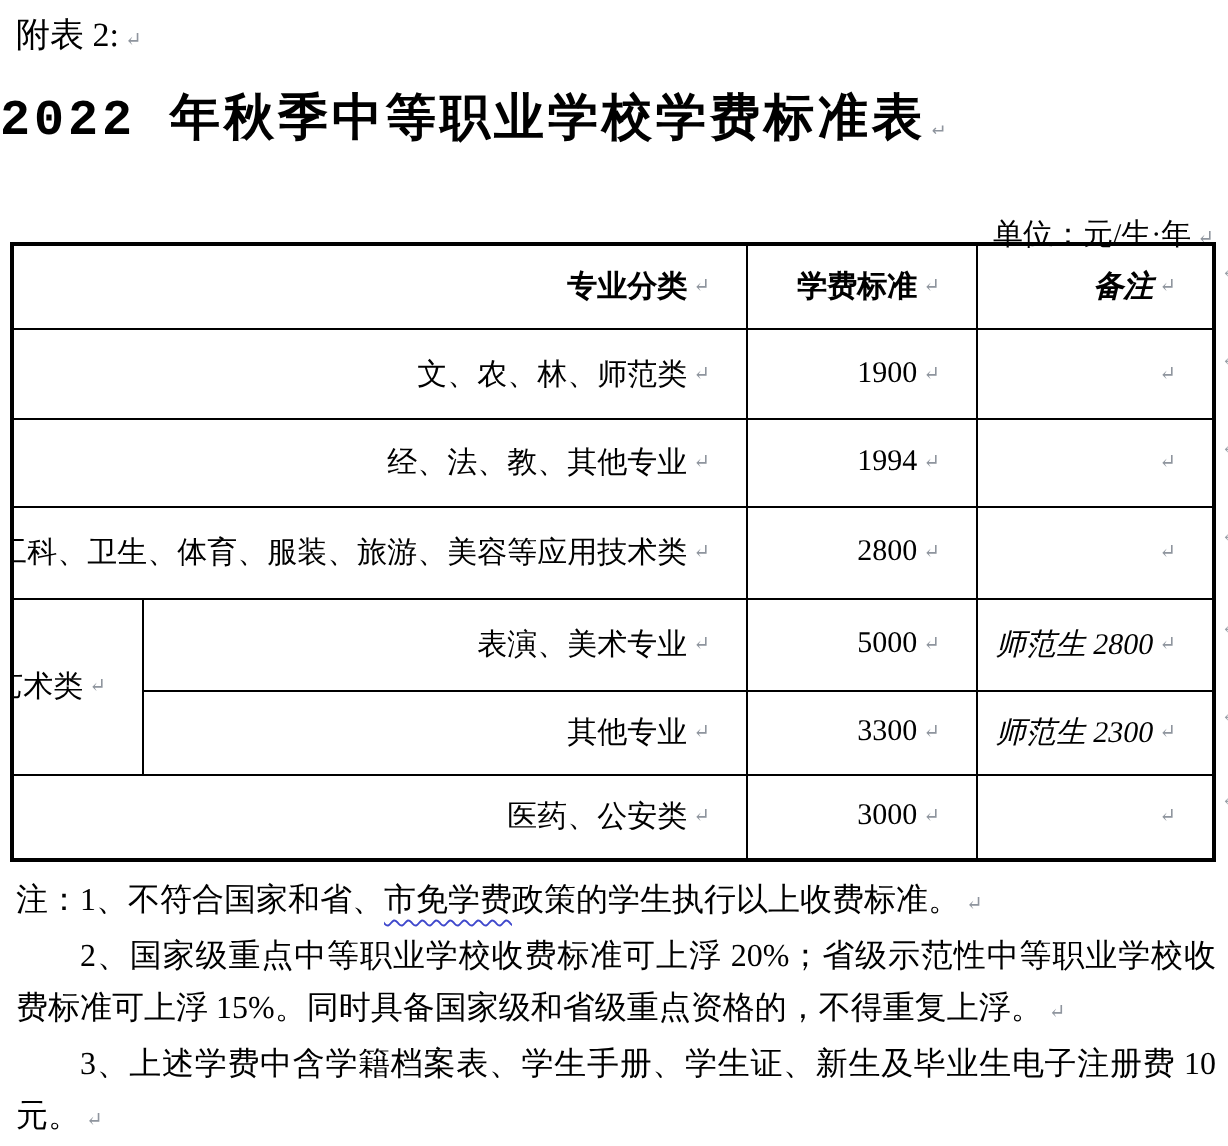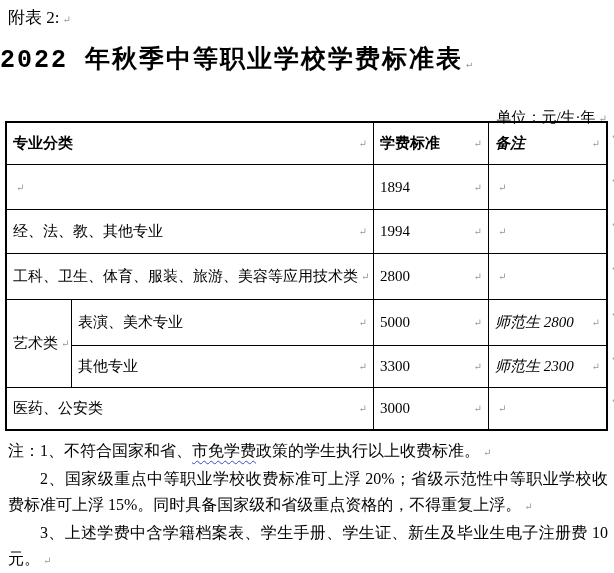--- a/index.html
+++ b/index.html
@@ -49,23 +49,23 @@
     display: grid;
     grid-template-columns: 65px 302px 115px 117px;
     grid-template-rows: 42px 45px 44px 46px 46px 42px 41px;
     border: 2px solid #000000;
   }
   .c {
     border-right: 1px solid #000000;
     border-bottom: 1px solid #000000;
     display: flex;
     align-items: center;
-    justify-content: space-between;
+    justify-content: flex-end;
     font-size: 15px;
-    padding: 0 6px;
+    padding: 0 18px;
     overflow: hidden;
     white-space: nowrap;
   }
   .c.hdr { font-weight: bold; }
   .c.noR { border-right: none; font-style: italic; }
   .c.noB { border-bottom: none; }
   .row-mark {
     position: absolute;
     left: 611px;
     color: #9aa0a8;
@@ -120,24 +120,25 @@
     <div class="c hdr" style="grid-area:1/3/2/4">
       <span>学费标准</span>
         <span class="pm">↵</span>
     </div>
     <div class="c hdr noR" style="grid-area:1/4/2/5">
       <span>备注</span>
         <span class="pm">↵</span>
     </div>
 
     <div class="c" style="grid-area:2/1/3/3">
+      <span>文、农、林、师范类</span>
         <span class="pm">↵</span>
     </div>
     <div class="c" style="grid-area:2/3/3/4">
-      <span>1894</span>
+      <span>1900</span>
         <span class="pm">↵</span>
     </div>
     <div class="c noR" style="grid-area:2/4/3/5">
       <span class="pm">↵</span>
     </div>
 
     <div class="c" style="grid-area:3/1/4/3">
       <span>经、法、教、其他专业</span>
         <span class="pm">↵</span>
     </div>

